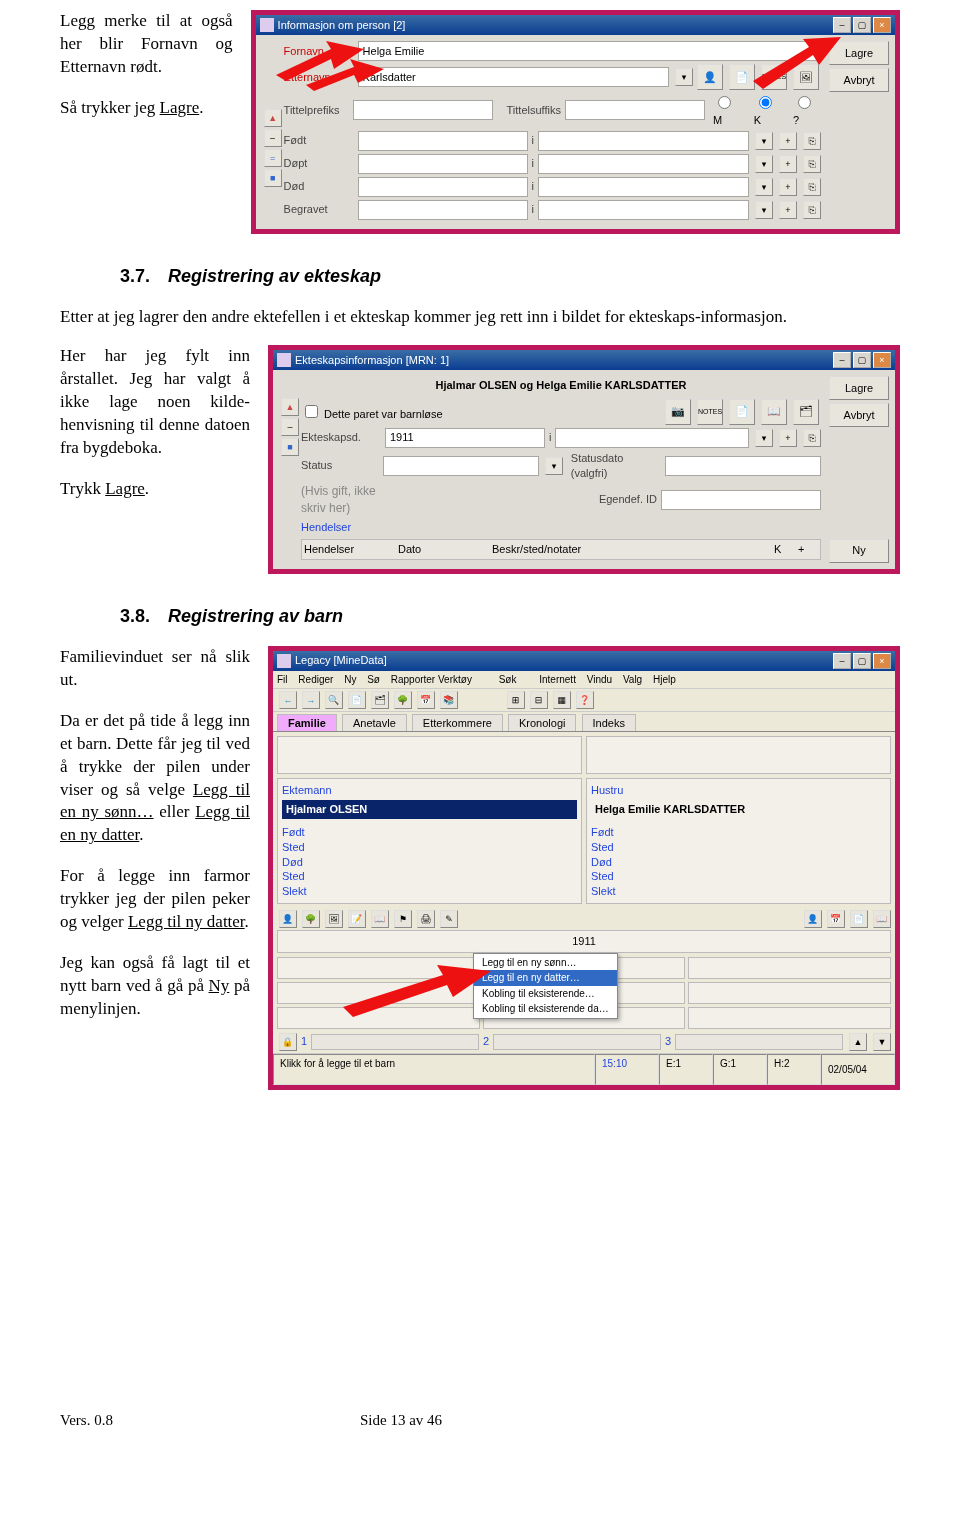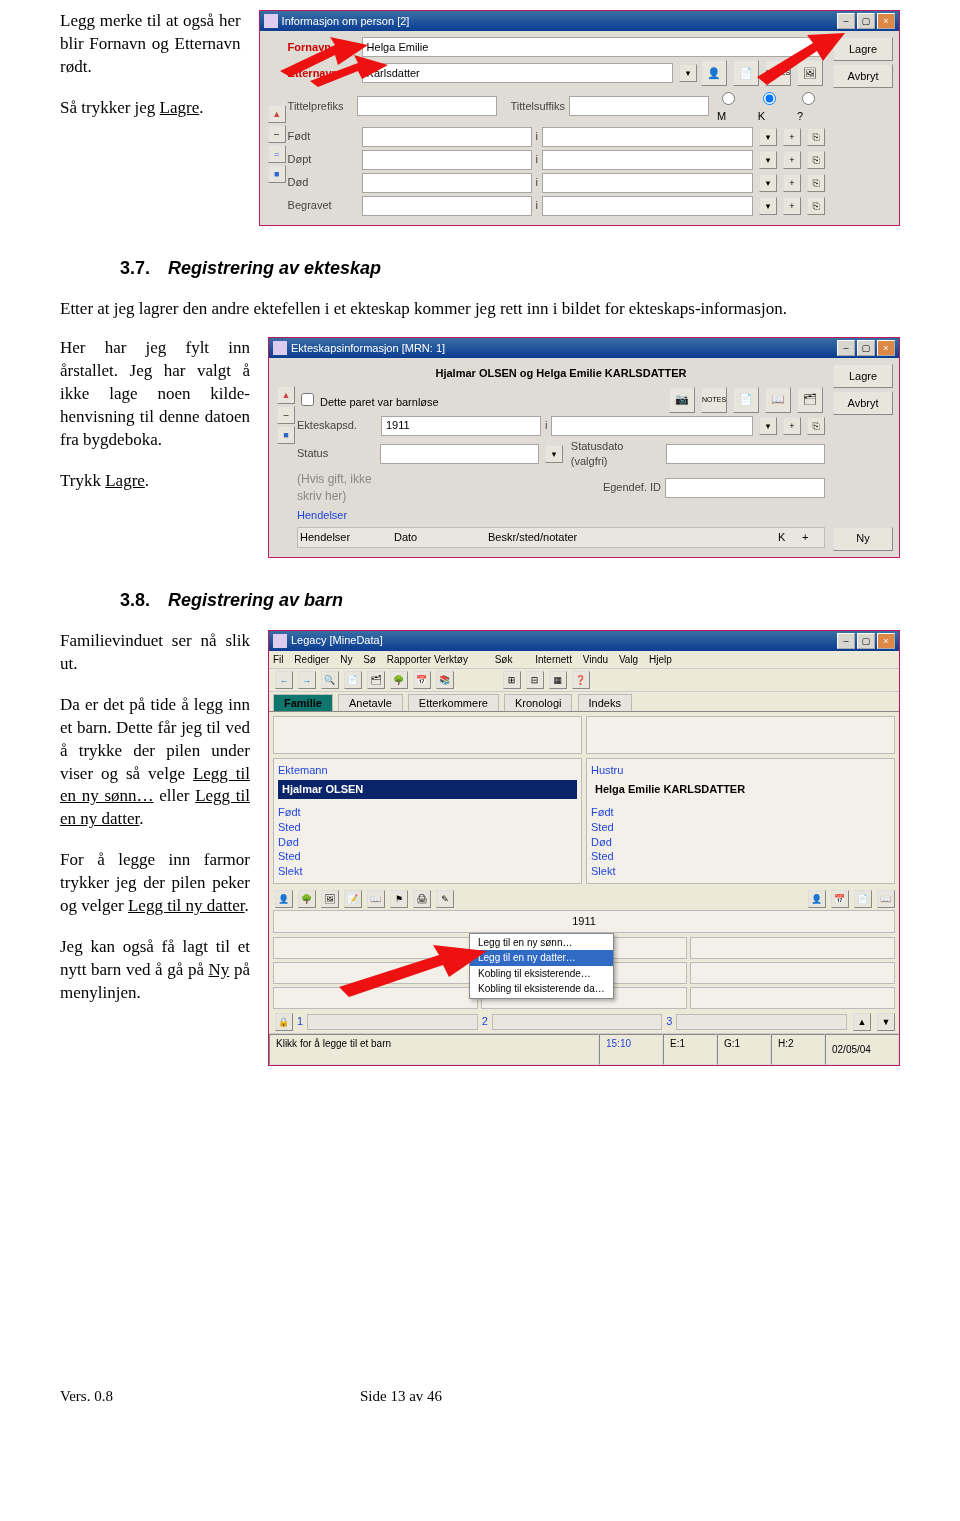--- a/index.html
+++ b/index.html
@@ -4,39 +4,39 @@
 <style>
 body{margin:0;font-family:"Times New Roman",serif;font-size:17px;color:#000;background:#fff;width:960px;line-height:1.35}
 .page{padding:0 60px 60px 60px;position:relative}
 .twocol{display:flex;gap:18px;margin-bottom:18px}
 .leftcol{width:190px;text-align:justify}
 .rightcol{flex:1}
 .leftcol p{margin:0 0 18px 0}
 .u{text-decoration:underline}
 h3.section{font-family:Arial,sans-serif;font-size:18px;font-style:italic;font-weight:bold;margin:30px 0 18px 60px}
 .section-num{font-style:normal;display:inline-block;width:48px}
-.app{background:#dedcd4;border:1px solid #be185d;font-family:Tahoma,Arial,sans-serif;font-size:11px;color:#000}
+.app{background:#dedcd4;border:5px solid #be185d;font-family:Tahoma,Arial,sans-serif;font-size:11px;color:#000}
 .titlebar{background:linear-gradient(#3a6ea5,#0a3d91);color:#fff;height:20px;display:flex;align-items:center;padding:0 4px;font-size:11px}
 .titlebar .spacer{flex:1}
 .titlebar .wbtn{width:16px;height:14px;background:#d8d6ce;margin-left:2px;border:1px outset #fff;display:flex;align-items:center;justify-content:center;font-size:9px;color:#000}
 .lbl{color:#444}
-.redlbl{color:#c00;font-weight:bold}
+.redlbl{color:#c00;font-weight:normal}
 .input{background:#fff;border:1px solid #a8a6a0;height:18px;padding:0 4px;display:inline-flex;align-items:center}
 .btn{background:#e8e5dc;border:1px outset #ddd;text-align:center;padding:3px 8px;height:16px;display:flex;align-items:center;justify-content:center;font-size:11px}
 .smallbtn{width:16px;height:16px;background:#e8e5dc;border:1px outset #ddd;display:inline-flex;align-items:center;justify-content:center;font-size:9px;margin-left:2px}
 .tbbtn{width:24px;height:24px;background:#e8e5dc;border:1px outset #ddd;display:inline-flex;align-items:center;justify-content:center;margin-right:2px}
 .row{display:flex;align-items:center;gap:4px;margin-bottom:3px}
 .arrow{position:absolute;pointer-events:none;z-index:10}
 .footer{display:flex;margin-top:320px;font-size:15px}
 .footer .l{width:300px}
 .footer .c{flex:1}
 .blue{color:#24d}
 .bold{font-weight:bold}
 .tabbtn{background:#e6e4dc;border:1px solid #bbb;border-bottom:none;padding:2px 10px;margin-right:2px;font-size:11px}
-.tabbtn.active{background:#0f766e}
+.tabbtn.active{background:#f0abfc}
 svg{display:block}
 .hl{background:#0a246a;color:#fff;padding:2px 4px}
 .menu{position:absolute;background:#fff;border:1px solid #888;box-shadow:2px 2px 4px rgba(0,0,0,.3);font-size:10px;padding:1px 0;z-index:5}
 .menu div{padding:1px 8px;white-space:nowrap}
 .menu div.sel{background:#316ac5;color:#fff}
 </style>
 </head>
 <body>
 
 <div class="page">

